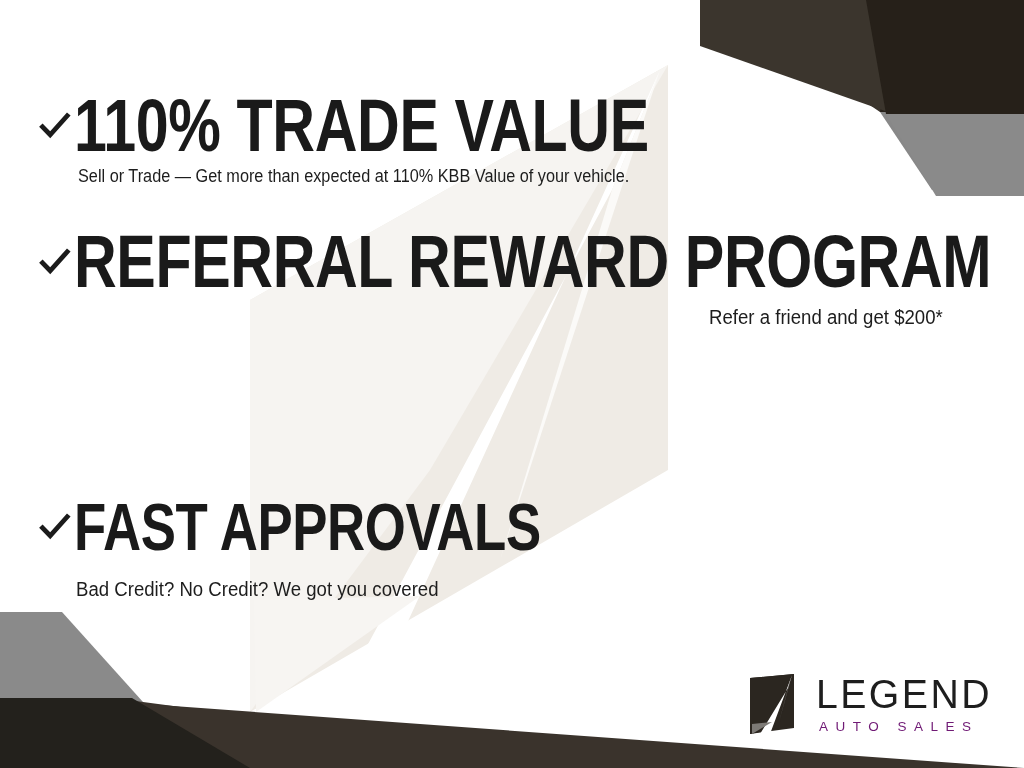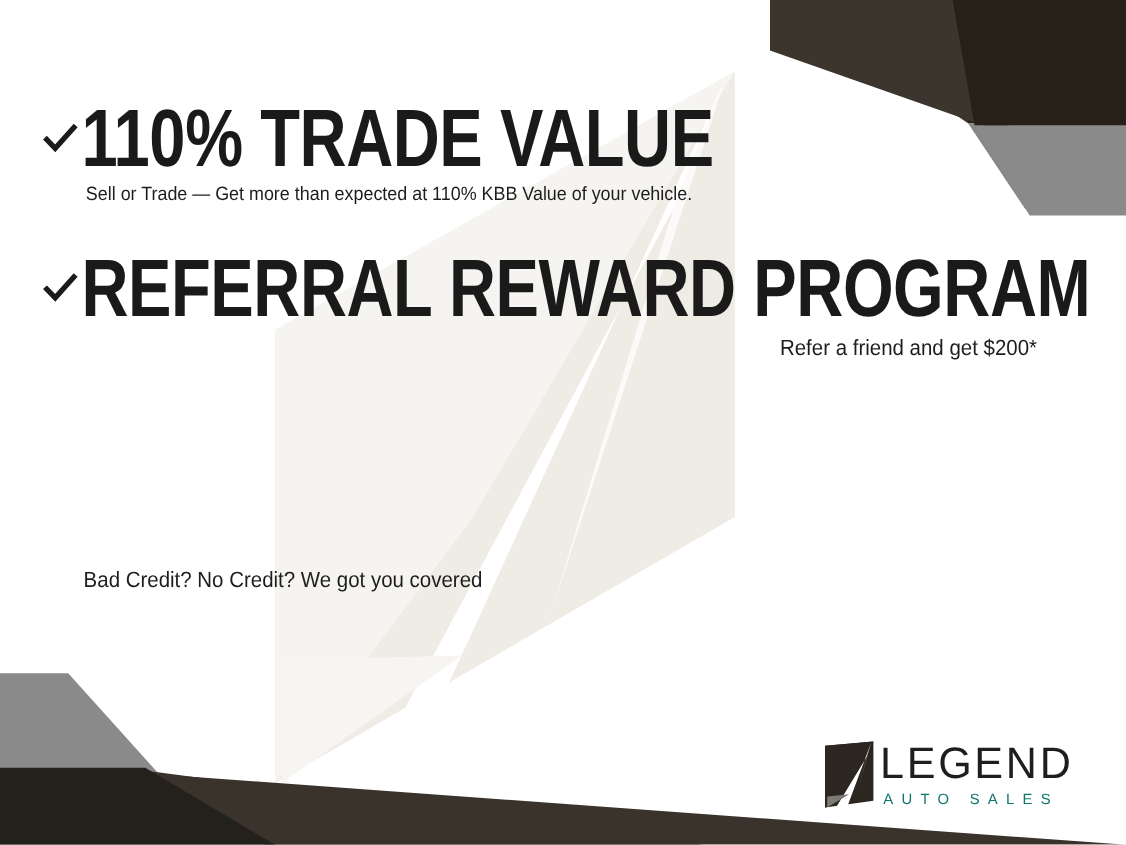--- a/index.html
+++ b/index.html
@@ -105,39 +105,39 @@
     display: flex;
     align-items: flex-start;
   }
   #logo-mark {
     flex: 0 0 auto;
     width: 52px;
     height: 64px;
   }
   #logo-words {
     flex: 0 0 auto;
-    margin-left: 0;
+    margin-left: 16px;
     padding-top: 2px;
   }
   #logo-name {
     display: block;
     font-size: 40px;
     font-weight: 400;
     letter-spacing: 2.5px;
     color: #1e1e1e;
     line-height: 1;
     transform: scaleX(0.98);
     transform-origin: left top;
   }
   #logo-tagline {
     display: block;
     font-size: 13.5px;
     font-weight: 400;
     letter-spacing: 7.5px;
-    color: #0f766e;
+    color: #701a75;
     line-height: 1;
     margin-top: 6px;
     margin-left: 3px;
   }
 </style>
 </head>
 <body>
 
 <div id="slide">
 
@@ -186,20 +186,26 @@
         <svg class="check" width="34" height="34" viewBox="0 0 24 24" aria-hidden="true">
           <path d="M3.2 12.6 L8.6 18.2 L20.6 4.8" fill="none" stroke="#1b1b1b" stroke-width="3.4" stroke-linecap="square" stroke-linejoin="miter"></path>
         </svg>
         <span class="headline-text">REFERRAL REWARD PROGRAM</span>
       </div>
       <span class="feature-sub">Refer a friend and get $200*</span>
     </div>
 
 
     <div class="feature" id="feature-3">
+      <div class="feature-headline">
+        <svg class="check" width="34" height="34" viewBox="0 0 24 24" aria-hidden="true">
+          <path d="M3.2 12.6 L8.6 18.2 L20.6 4.8" fill="none" stroke="#1b1b1b" stroke-width="3.4" stroke-linecap="square" stroke-linejoin="miter"></path>
+        </svg>
+        <span class="headline-text">FAST APPROVALS</span>
+      </div>
       <span class="feature-sub">Bad Credit? No Credit? We got you covered</span>
     </div>
 
   </div>
 
   <div id="logo">
     <svg id="logo-mark" viewBox="0 0 52 64" aria-hidden="true">
       <polygon points="2,6 46,2 46,56 2,62" fill="#2b2620"></polygon>
       <polygon points="2,6 46,2 30,56 2,62" fill="#2b2620"></polygon>
       <polygon points="44,3 22,62 12,62 40,16" fill="#ffffff"></polygon>

